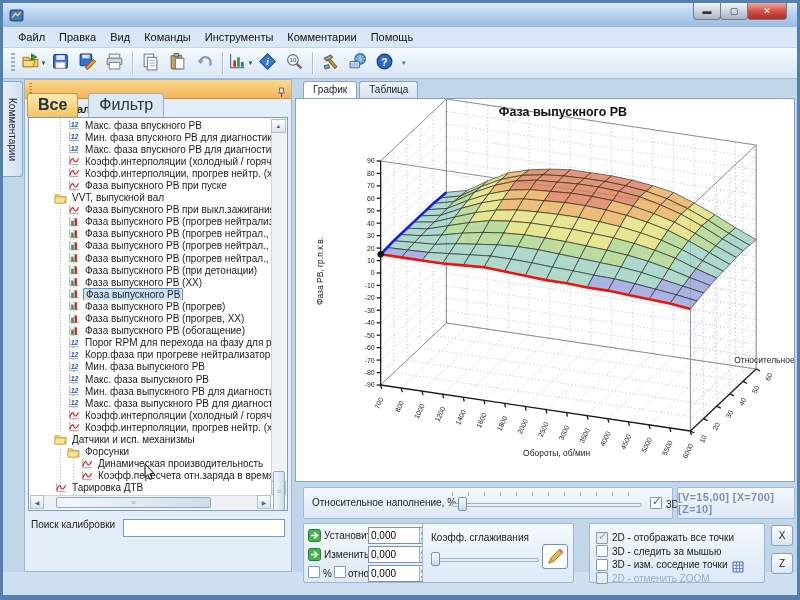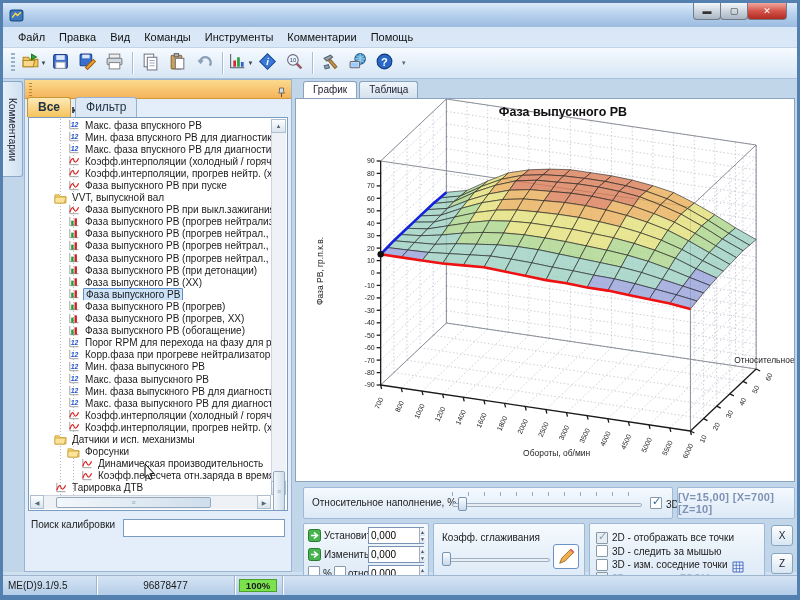--- a/index.html
+++ b/index.html
@@ -27,21 +27,21 @@
   .main{position:absolute;top:76px;left:0;right:0;bottom:23px;background:#c2d6ea;}
   .comments{position:absolute;left:0;top:2px;width:20px;height:96px;background:linear-gradient(to right,#e7f0fa,#cfe0f0);border:1px solid #8aa8cc;border-left:none;border-radius:0 3px 3px 0;display:flex;align-items:center;justify-content:center;}
   .comments span{writing-mode:vertical-rl;font-size:10px;color:#223;}
   
   .lpanel{position:absolute;left:21px;top:0;width:268px;bottom:0;background:#e3eefa;border:1px solid #9ab4d2;}
   .lheader{position:absolute;top:0;left:0;right:0;height:19px;background:linear-gradient(#fbda8e,#f5b45a);border-bottom:1px solid #d09838;display:flex;align-items:center;padding:0 4px;}
   .lgrip{width:3px;height:13px;margin-right:5px;background:repeating-linear-gradient(to bottom,#b98830 0 1px,transparent 1px 3px);}
   .lheader .t{font-size:11px;font-weight:bold;color:#222;flex:1;margin-top:40px;}
   .pin{width:11px;height:11px;}
   .ltabs{position:absolute;top:19px;left:2px;height:18px;display:flex;align-items:flex-end;}
-  .ltab{font-size:12px;padding:2px 10px 3px;border:1px solid #9ab0cc;border-bottom:none;border-radius:3px 3px 0 0;background:#dce8f4;color:#234;margin-right:4px;}
+  .ltab{font-size:16px;padding:2px 10px 3px;border:1px solid #9ab0cc;border-bottom:none;border-radius:3px 3px 0 0;background:#dce8f4;color:#234;margin-right:10px;}
   .ltab.active{background:linear-gradient(#fdeab8,#f6c35c);border-color:#c89838;font-weight:bold;}
   .treebox{position:absolute;top:37px;left:3px;right:3px;bottom:60px;background:#fff;border:1px solid #7a9cc0;overflow:hidden;text-decoration:underline;}
   .tree{position:absolute;top:1px;left:1px;right:16px;bottom:15px;overflow:hidden;
         background-image:repeating-linear-gradient(to bottom,#b9b9b9 0 1px,transparent 1px 3px),repeating-linear-gradient(to bottom,#b9b9b9 0 1px,transparent 1px 3px);
         background-size:1px 100%,1px 100%;background-position:30px 0,43px 0;background-repeat:no-repeat;}
   .trow{display:flex;align-items:center;height:12.1px;font-size:10px;color:#1a1a1a;white-space:nowrap;overflow:hidden;}
   .trow .ic{flex:none;width:13px;height:12px;margin-right:3px;}
   .trow .ic svg{width:13px;height:12px;display:block;}
   .trow .lbl{padding:0 2px;}
   .trow.sel .lbl{background:#cbe2f8;border:1px solid #5a8cc8;border-radius:1px;}
@@ -968,21 +968,21 @@
         <span class="glabel" style="position:absolute;left:44px;top:44px;">относит.</span>
         <span class="spin" style="position:absolute;right:4px;top:41px;">
             <input value="0,000" style="">
             <span class="arrows">
               <span>▲</span>
               <span>▼</span>
             </span>
           </span>
       </div>
 
-      <div class="grp" style="left:138px;top:444px;width:152px;height:60px;">
+      <div class="grp" style="left:127px;top:444px;width:152px;height:60px;">
         <span class="glabel" style="position:absolute;left:8px;top:8px;">Коэфф. сглаживания</span>
         <div class="slider" style="position:absolute;left:8px;top:28px;width:108px;">
           <div class="track"></div>
           <div class="thumb" style="left:0;"></div>
         </div>
         <div class="pencilbtn" style="right:5px;top:20px;">
             <svg width="18" height="18" viewBox="0 0 20 20">
               <path d="M3 17l2.5-6L15 1.5 18.5 5 9 14.5 3 17z" fill="#f0b050" stroke="#996820"></path>
               <path d="M15 1.5L18.5 5" stroke="#e06060" stroke-width="2"></path>
             </svg>
@@ -997,21 +997,13 @@
                 <path d="M1 4.3h10M1 7.6h10M4.3 1v10M7.6 1v10" stroke="#4a6cc0" stroke-width="0.8"></path>
               </svg></span></div>
           <div class="cbrow dis"><span class="cb disabled"></span><span class="cblabel">2D - отменить ZOOM</span></div>
         </div>
 
       <div class="sqbtn" style="left:476px;top:446px;">X</div>
       <div class="sqbtn" style="left:476px;top:474px;">Z</div>
     </div>
   </div>
 
-  <div class="statusbar">
-    <div class="sfield" style="width:94px;">ME(D)9.1/9.5</div>
-    <div class="sfield" style="width:138px;justify-content:center;">96878477</div>
-    <div class="sfield" style="width:48px;padding:0;">
-        <div class="sprog">100%</div>
-      </div>
-    <div class="sfield" style="flex:1;border-right:none;"></div>
-  </div>
 </div>
 
 </body></html>

